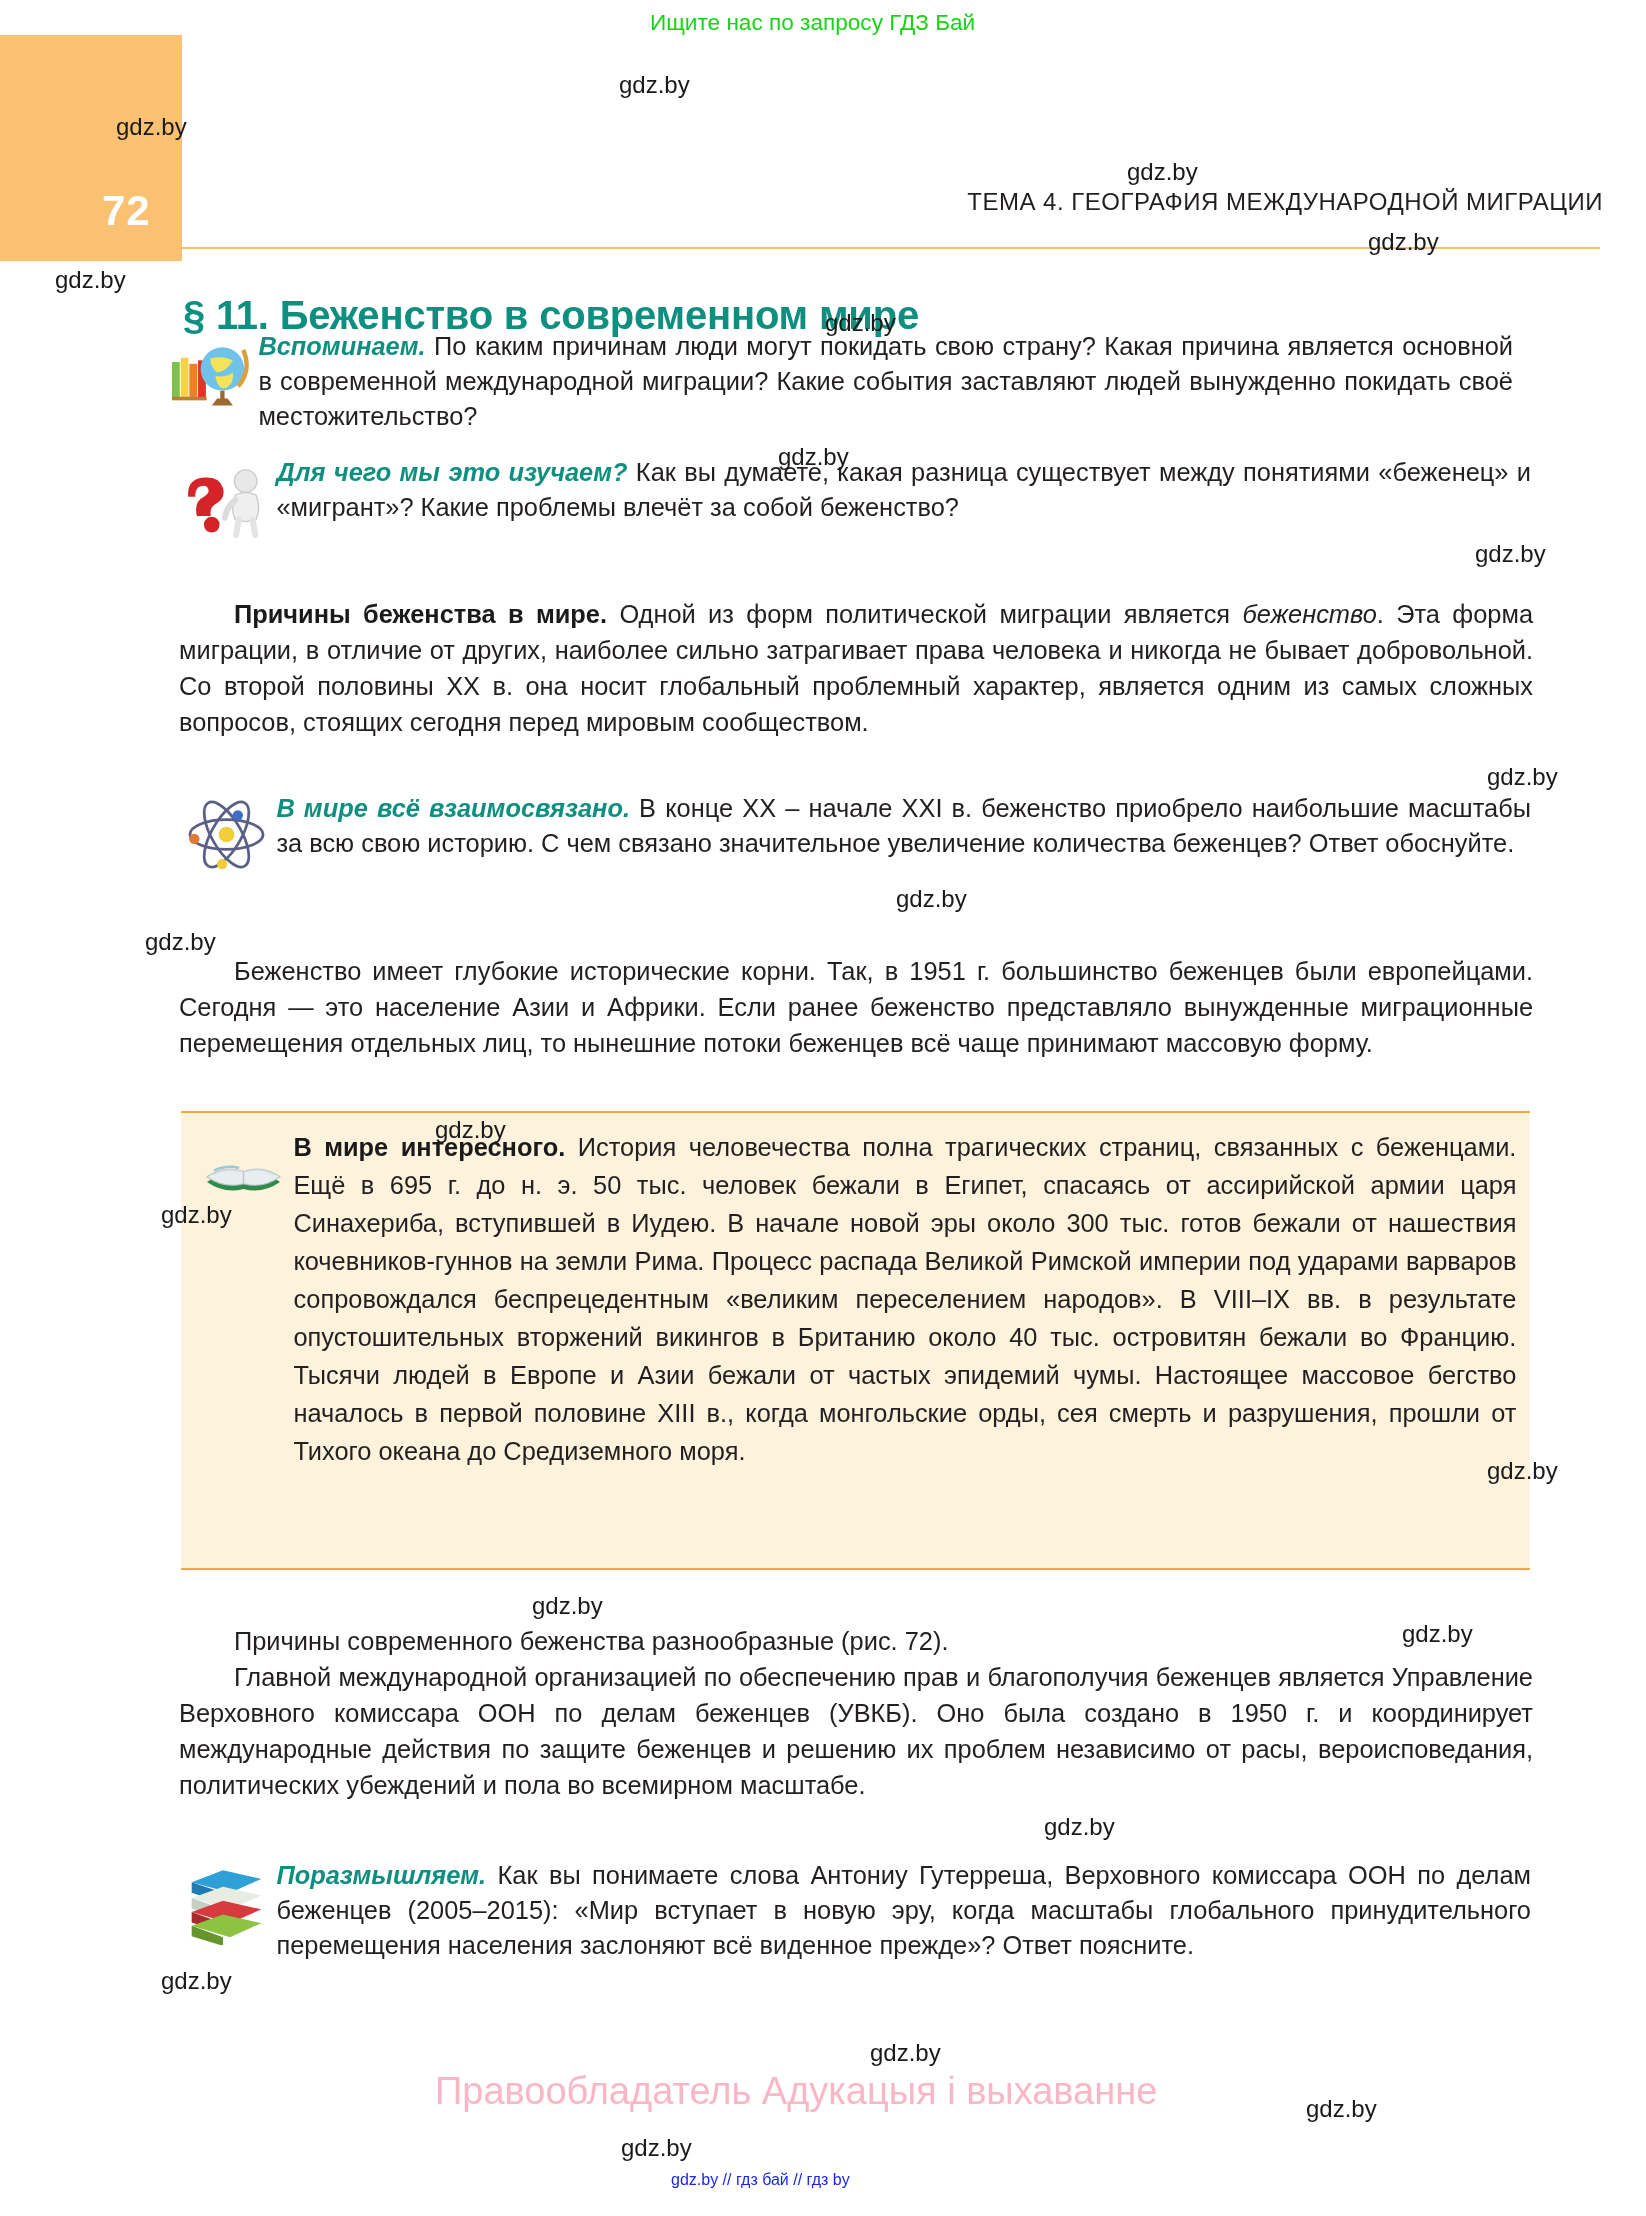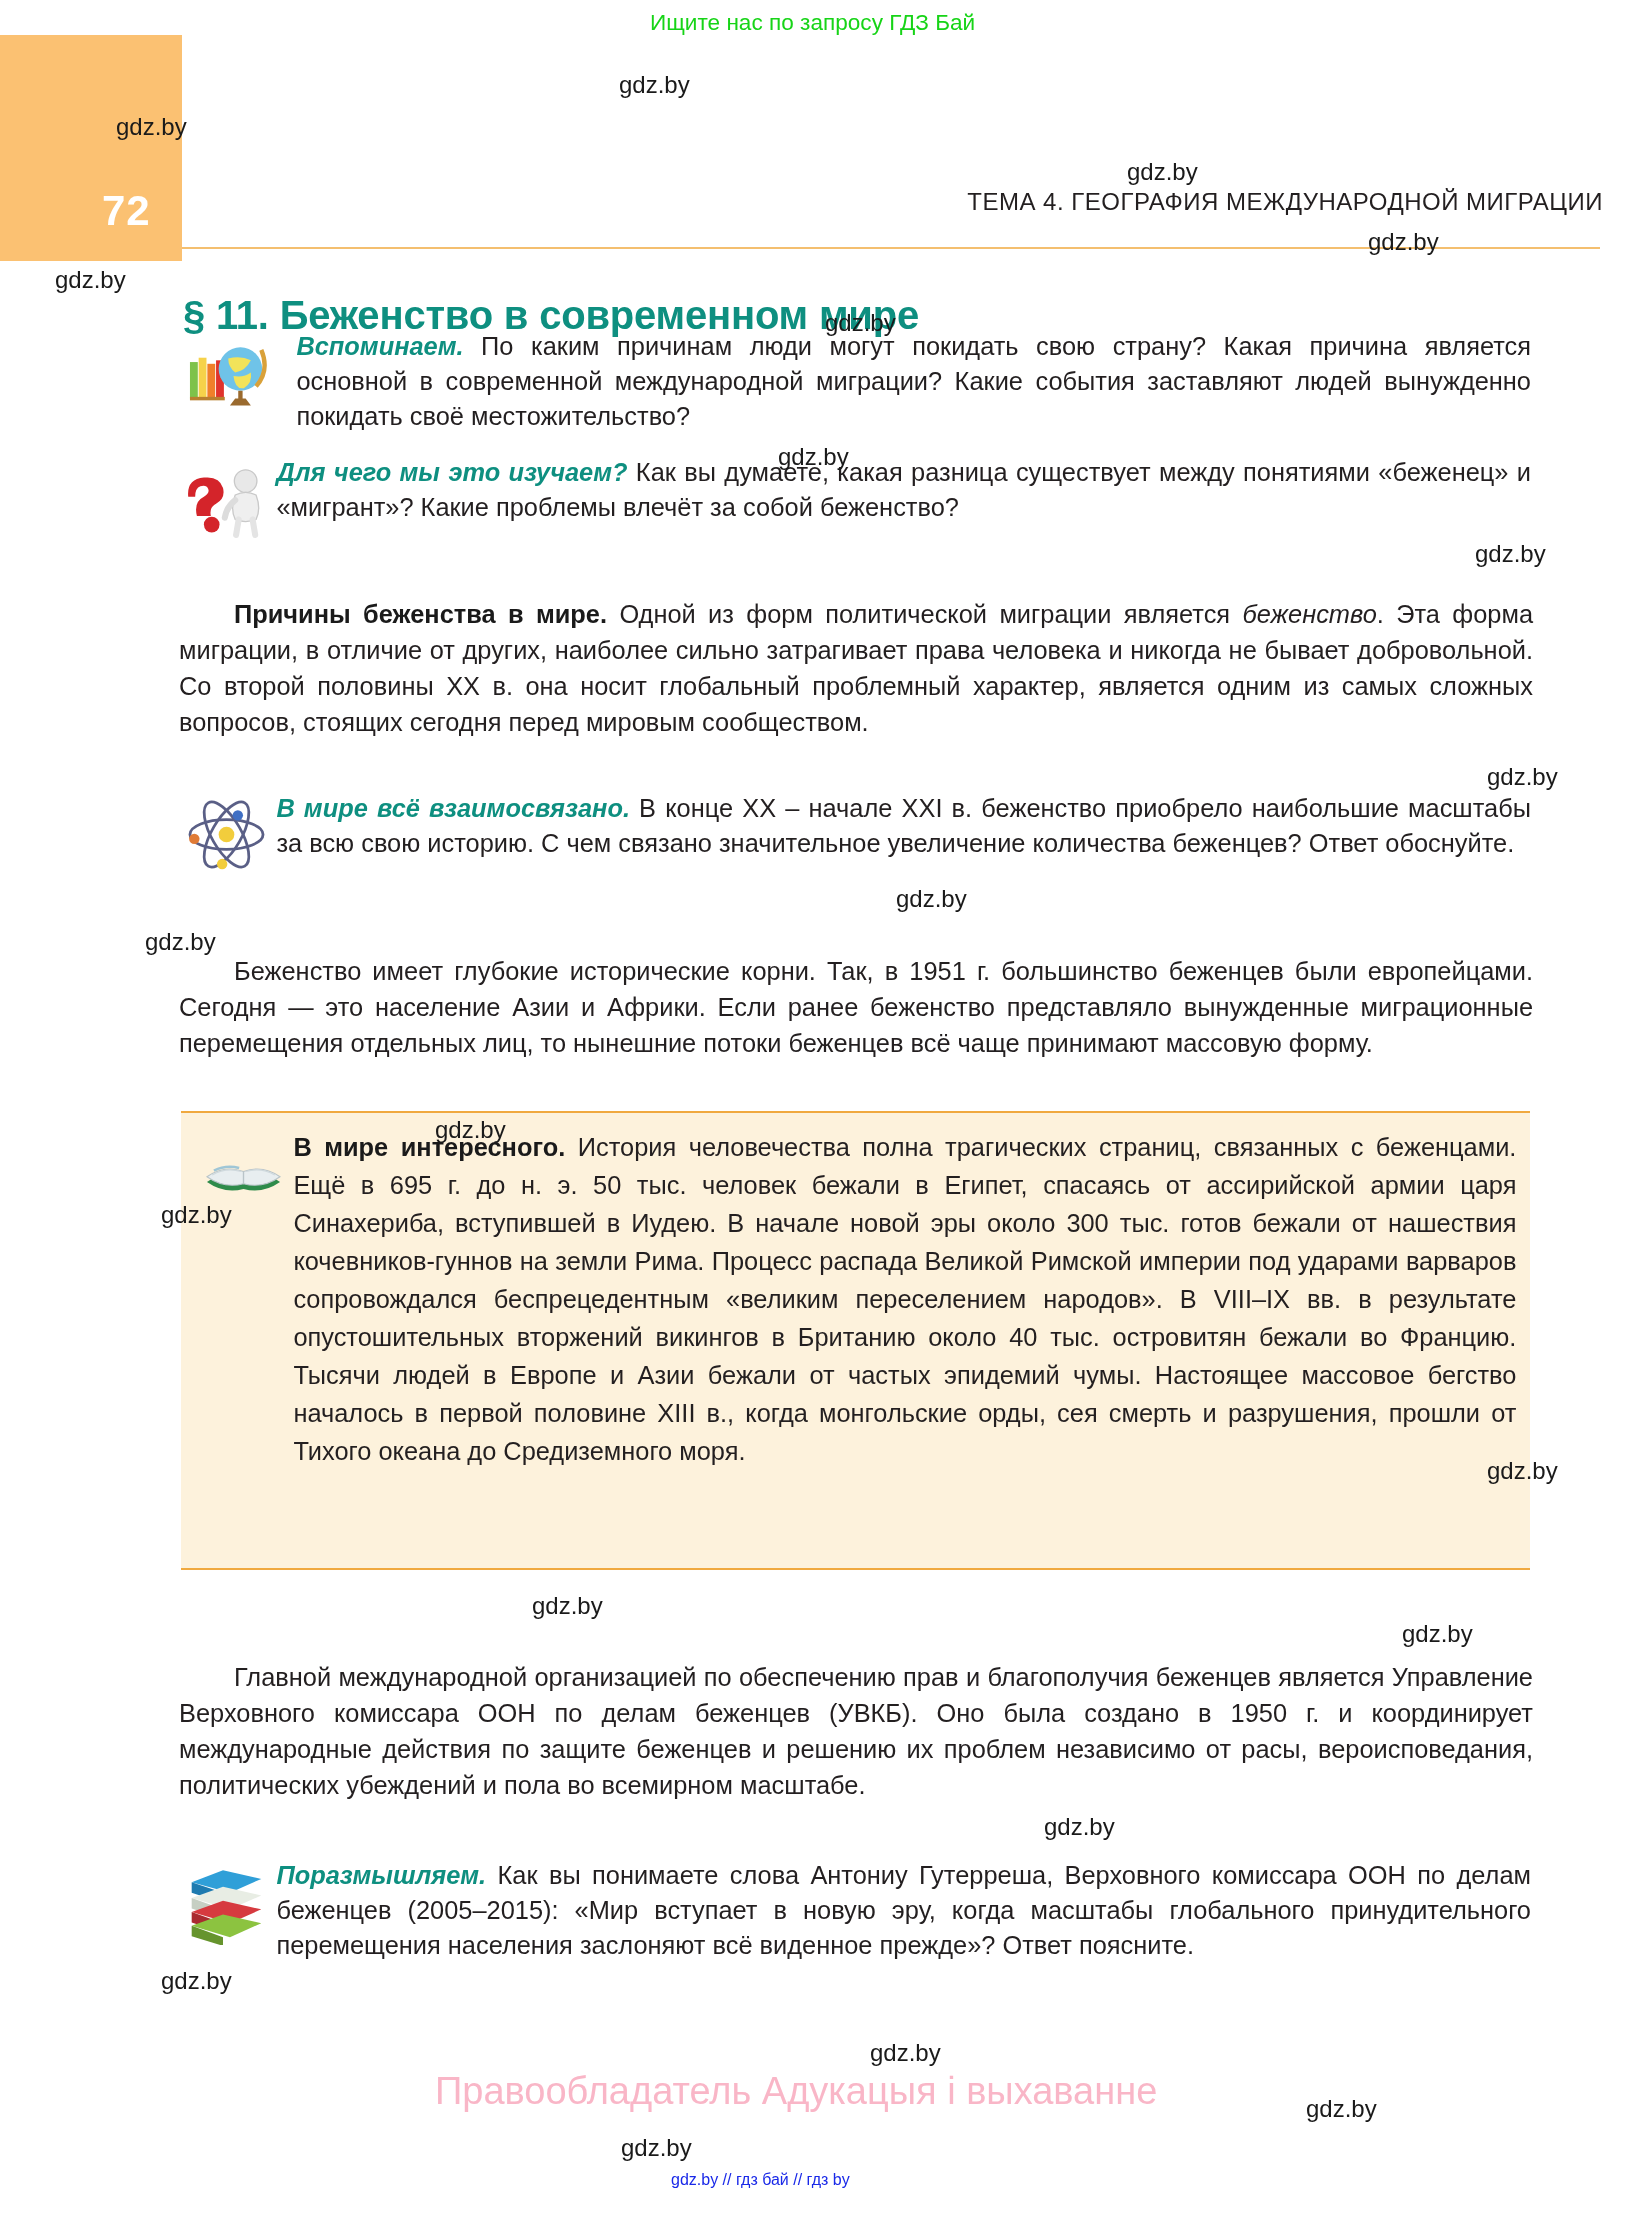--- a/index.html
+++ b/index.html
@@ -195,21 +195,21 @@
   <div class="wm-green" style="left:650px; top:9.7px;">Ищите нас по запросу ГДЗ Бай</div>
 
   <div id="page-number-box"></div>
   <div id="page-number">72</div>
 
   <div id="header-title">ТЕМА 4. ГЕОГРАФИЯ МЕЖДУНАРОДНОЙ МИГРАЦИИ</div>
   <div id="header-rule"></div>
 
   <h1 id="section-title">§ 11. Беженство в современном мире</h1>
 
-  <div class="iconblock" style="left:183px; top:329px; width:1348px;gap:20px;">
+  <div class="iconblock" style="left:165px; top:329px; width:1348px;">
     <div class="icon">
       <svg viewBox="0 0 100 100" xmlns="http://www.w3.org/2000/svg">
         <rect x="8" y="38" width="9" height="42" fill="#7ec24a"></rect>
         <rect x="18" y="33" width="9" height="47" fill="#f6d24a"></rect>
         <rect x="28" y="40" width="9" height="40" fill="#f07f2a"></rect>
         <rect x="38" y="36" width="9" height="44" fill="#e0332c"></rect>
         <rect x="8" y="78" width="40" height="4" fill="#b9802f"></rect>
         <circle cx="66" cy="46" r="25" fill="#6fc3e8"></circle>
         <path d="M52 34 q14 -4 26 2 q-6 12 -18 14 q-8 -6 -8 -16z" fill="#f2e35a"></path>
         <path d="M58 54 q12 2 20 -4 q2 12 -8 18 q-10 2 -12 -14z" fill="#f2e35a"></path>
@@ -274,20 +274,21 @@
         <path d="M14 54 q16 -9 33 -4" fill="none" stroke="#cfd9dd" stroke-width="1.4"></path>
         <path d="M53 50 q17 -5 33 4" fill="none" stroke="#cfd9dd" stroke-width="1.4"></path>
         <path d="M16 49 q14 -7 29 -3" fill="none" stroke="#9fc6d6" stroke-width="3"></path>
       </svg>
     </div>
     <div class="bodytext" style="width:1223px;">
       <span class="lead-dark">В мире интересного.</span><span> История человечества полна трагических страниц, связанных с беженцами. Ещё в 695 г. до н. э. 50 тыс. человек бежали в Египет, спасаясь от ассирийской армии царя Синахериба, вступившей в Иудею. В начале новой эры около 300 тыс. готов бежали от нашествия кочевников-гуннов на земли Рима. Процесс распада Великой Римской империи под ударами варваров сопровождался беспрецедентным «великим переселением народов». В VIII–IX вв. в результате опустошительных вторжений викингов в Британию около 40 тыс. островитян бежали во Францию. Тысячи людей в Европе и Азии бежали от частых эпидемий чумы. Настоящее массовое бегство началось в первой половине XIII в., когда монгольские орды,  сея смерть и разрушения, прошли от Тихого океана до Средиземного моря.</span>
     </div>
   </div>
 
+  <p class="para" style="left:179px; top:1598px; width:1354px; text-indent:55px;">Причины современного беженства разнообразные (рис. 72).</p>
 
   <p class="para" style="left:179px; top:1634px; width:1354px; text-indent:55px;">Главной международной организацией по обеспечению прав и благополучия беженцев является Управление Верховного комиссара ООН по делам беженцев (УВКБ). Оно была создано в 1950 г. и координирует международные действия по защите беженцев и решению их проблем независимо от расы, вероисповедания, политических убеждений и пола во всемирном масштабе.</p>
 
   <div class="iconblock" style="left:183px; top:1858px; width:1348px;">
     <div class="icon">
       <svg viewBox="0 0 100 100" xmlns="http://www.w3.org/2000/svg">
         <path d="M10 28 l36 -14 l44 10 l-36 16z" fill="#2f9fd8"></path>
         <path d="M10 28 l36 12 l0 12 l-36 -12z" fill="#1f7bb0"></path>
         <path d="M10 46 l36 -13 l44 10 l-36 16z" fill="#e8ede4"></path>
         <path d="M10 46 l36 13 l0 11 l-36 -12z" fill="#c6cfc3"></path>

